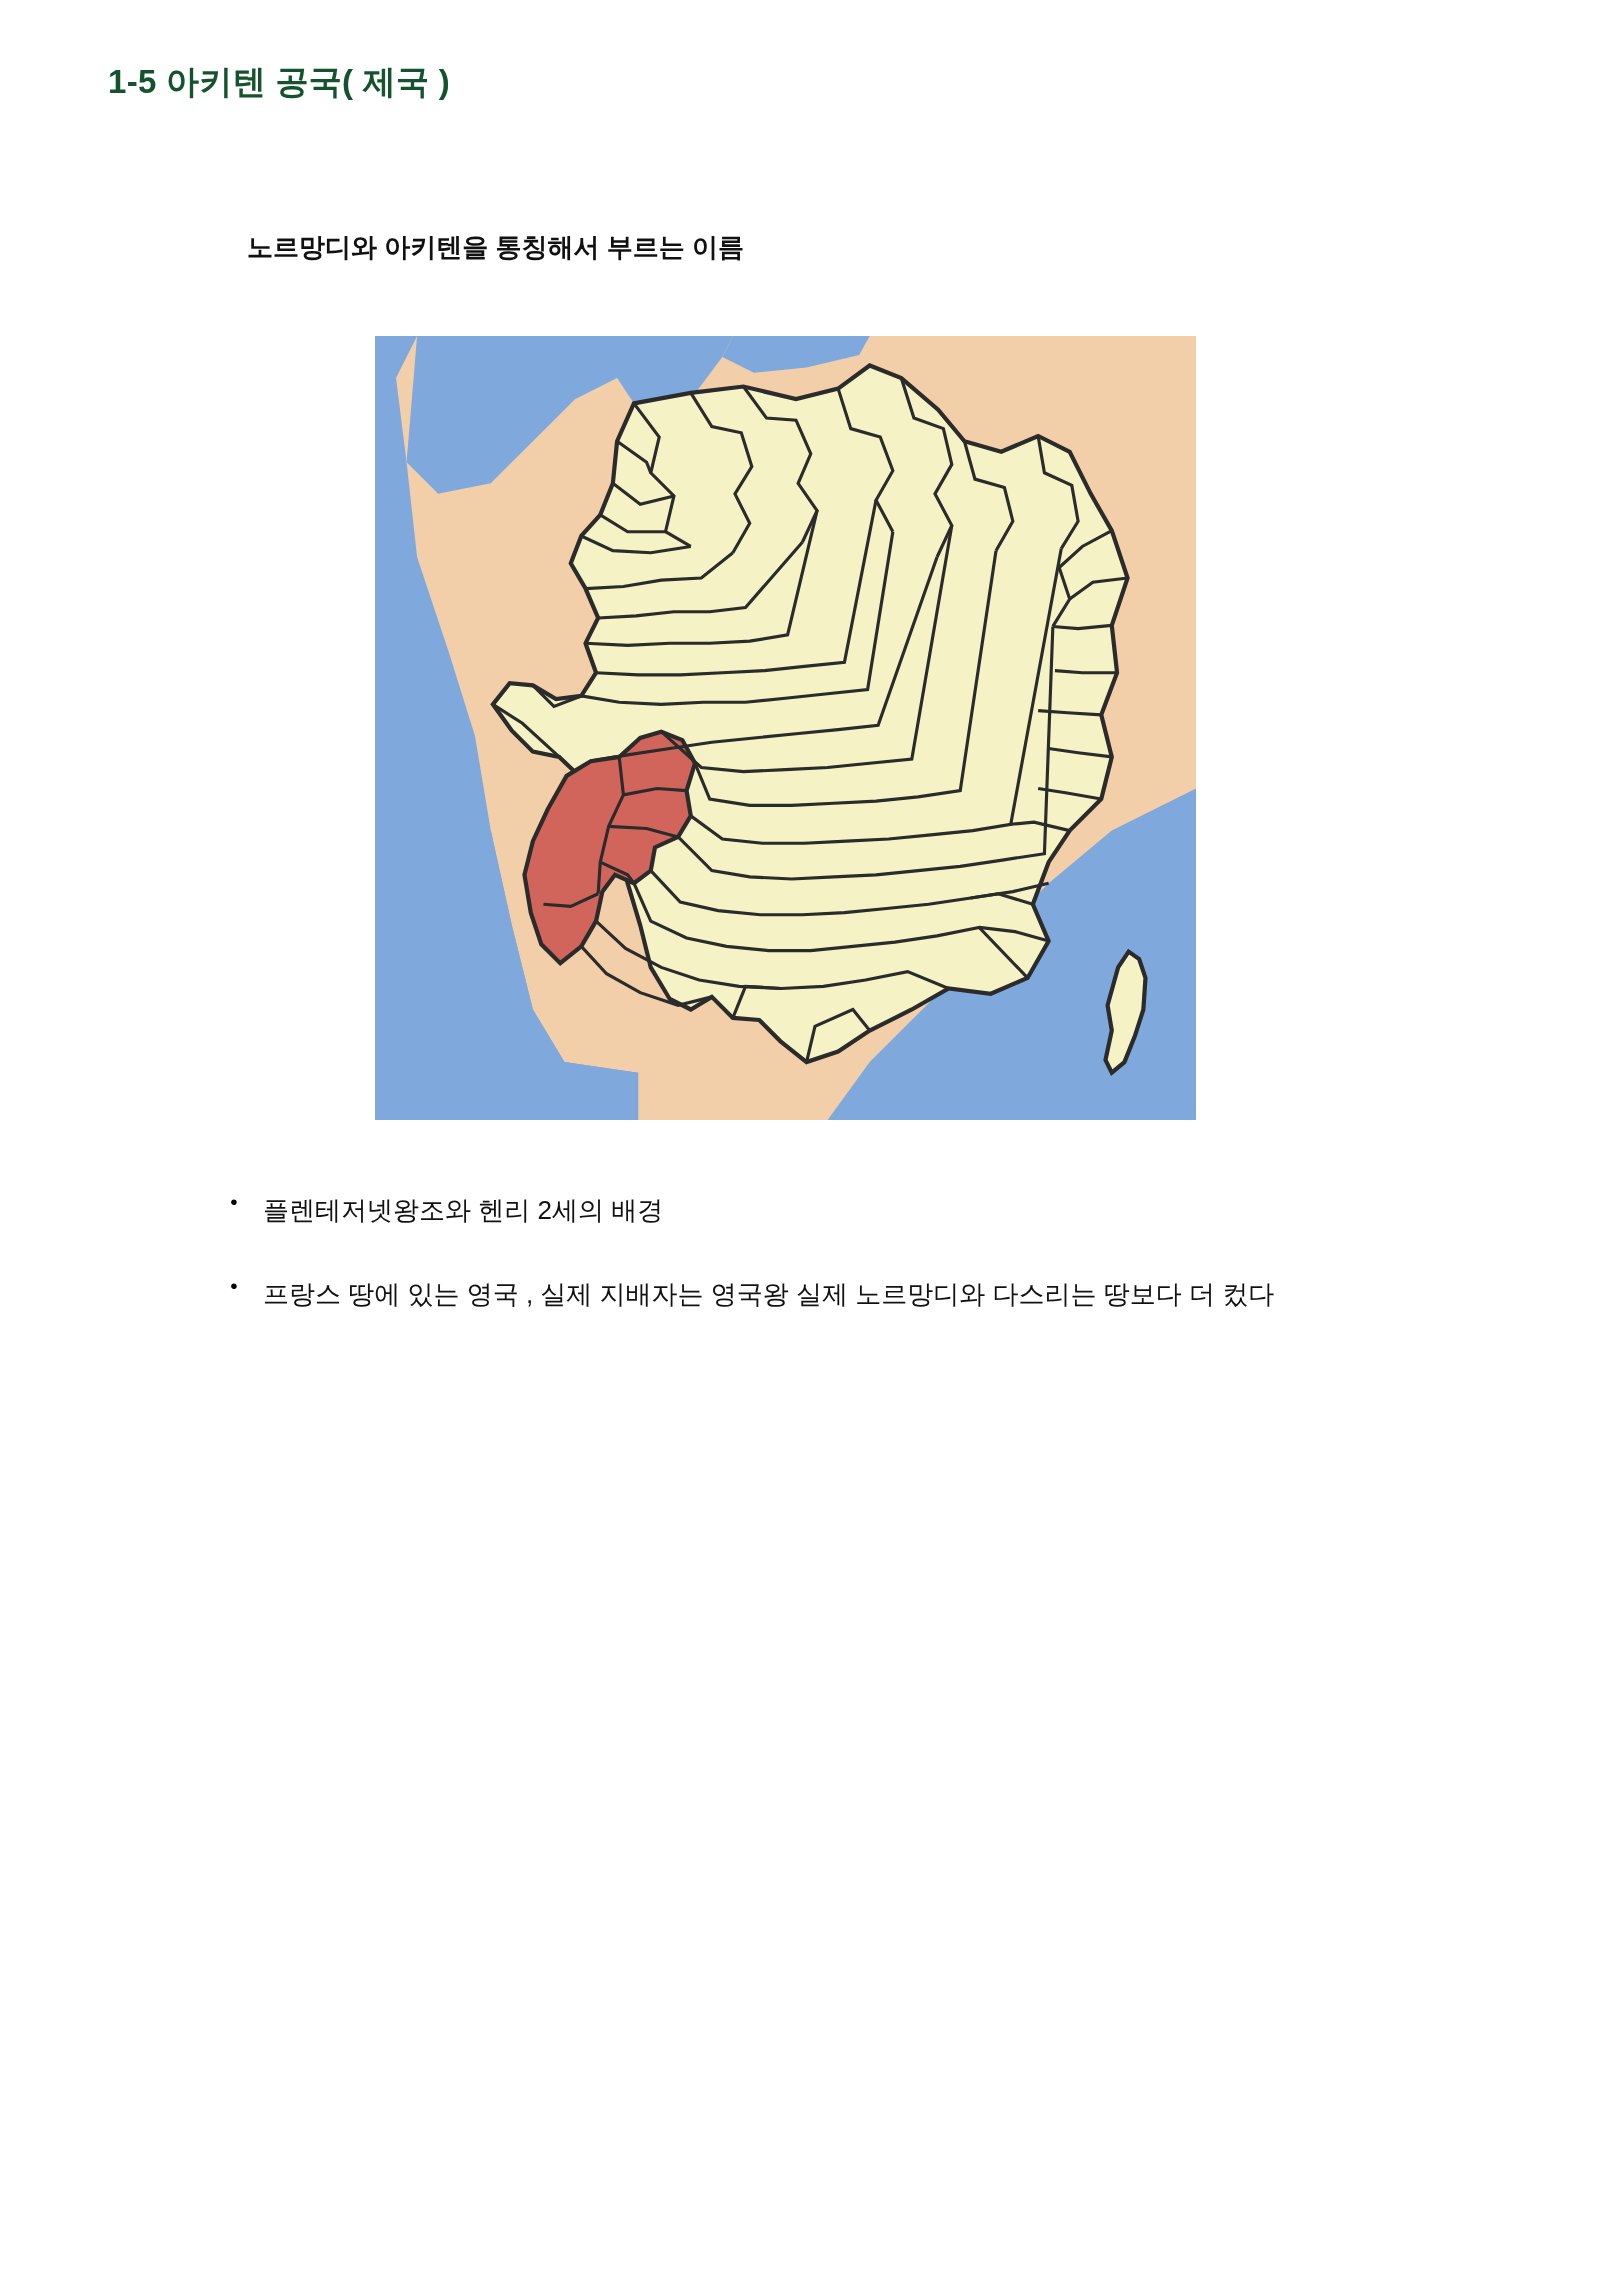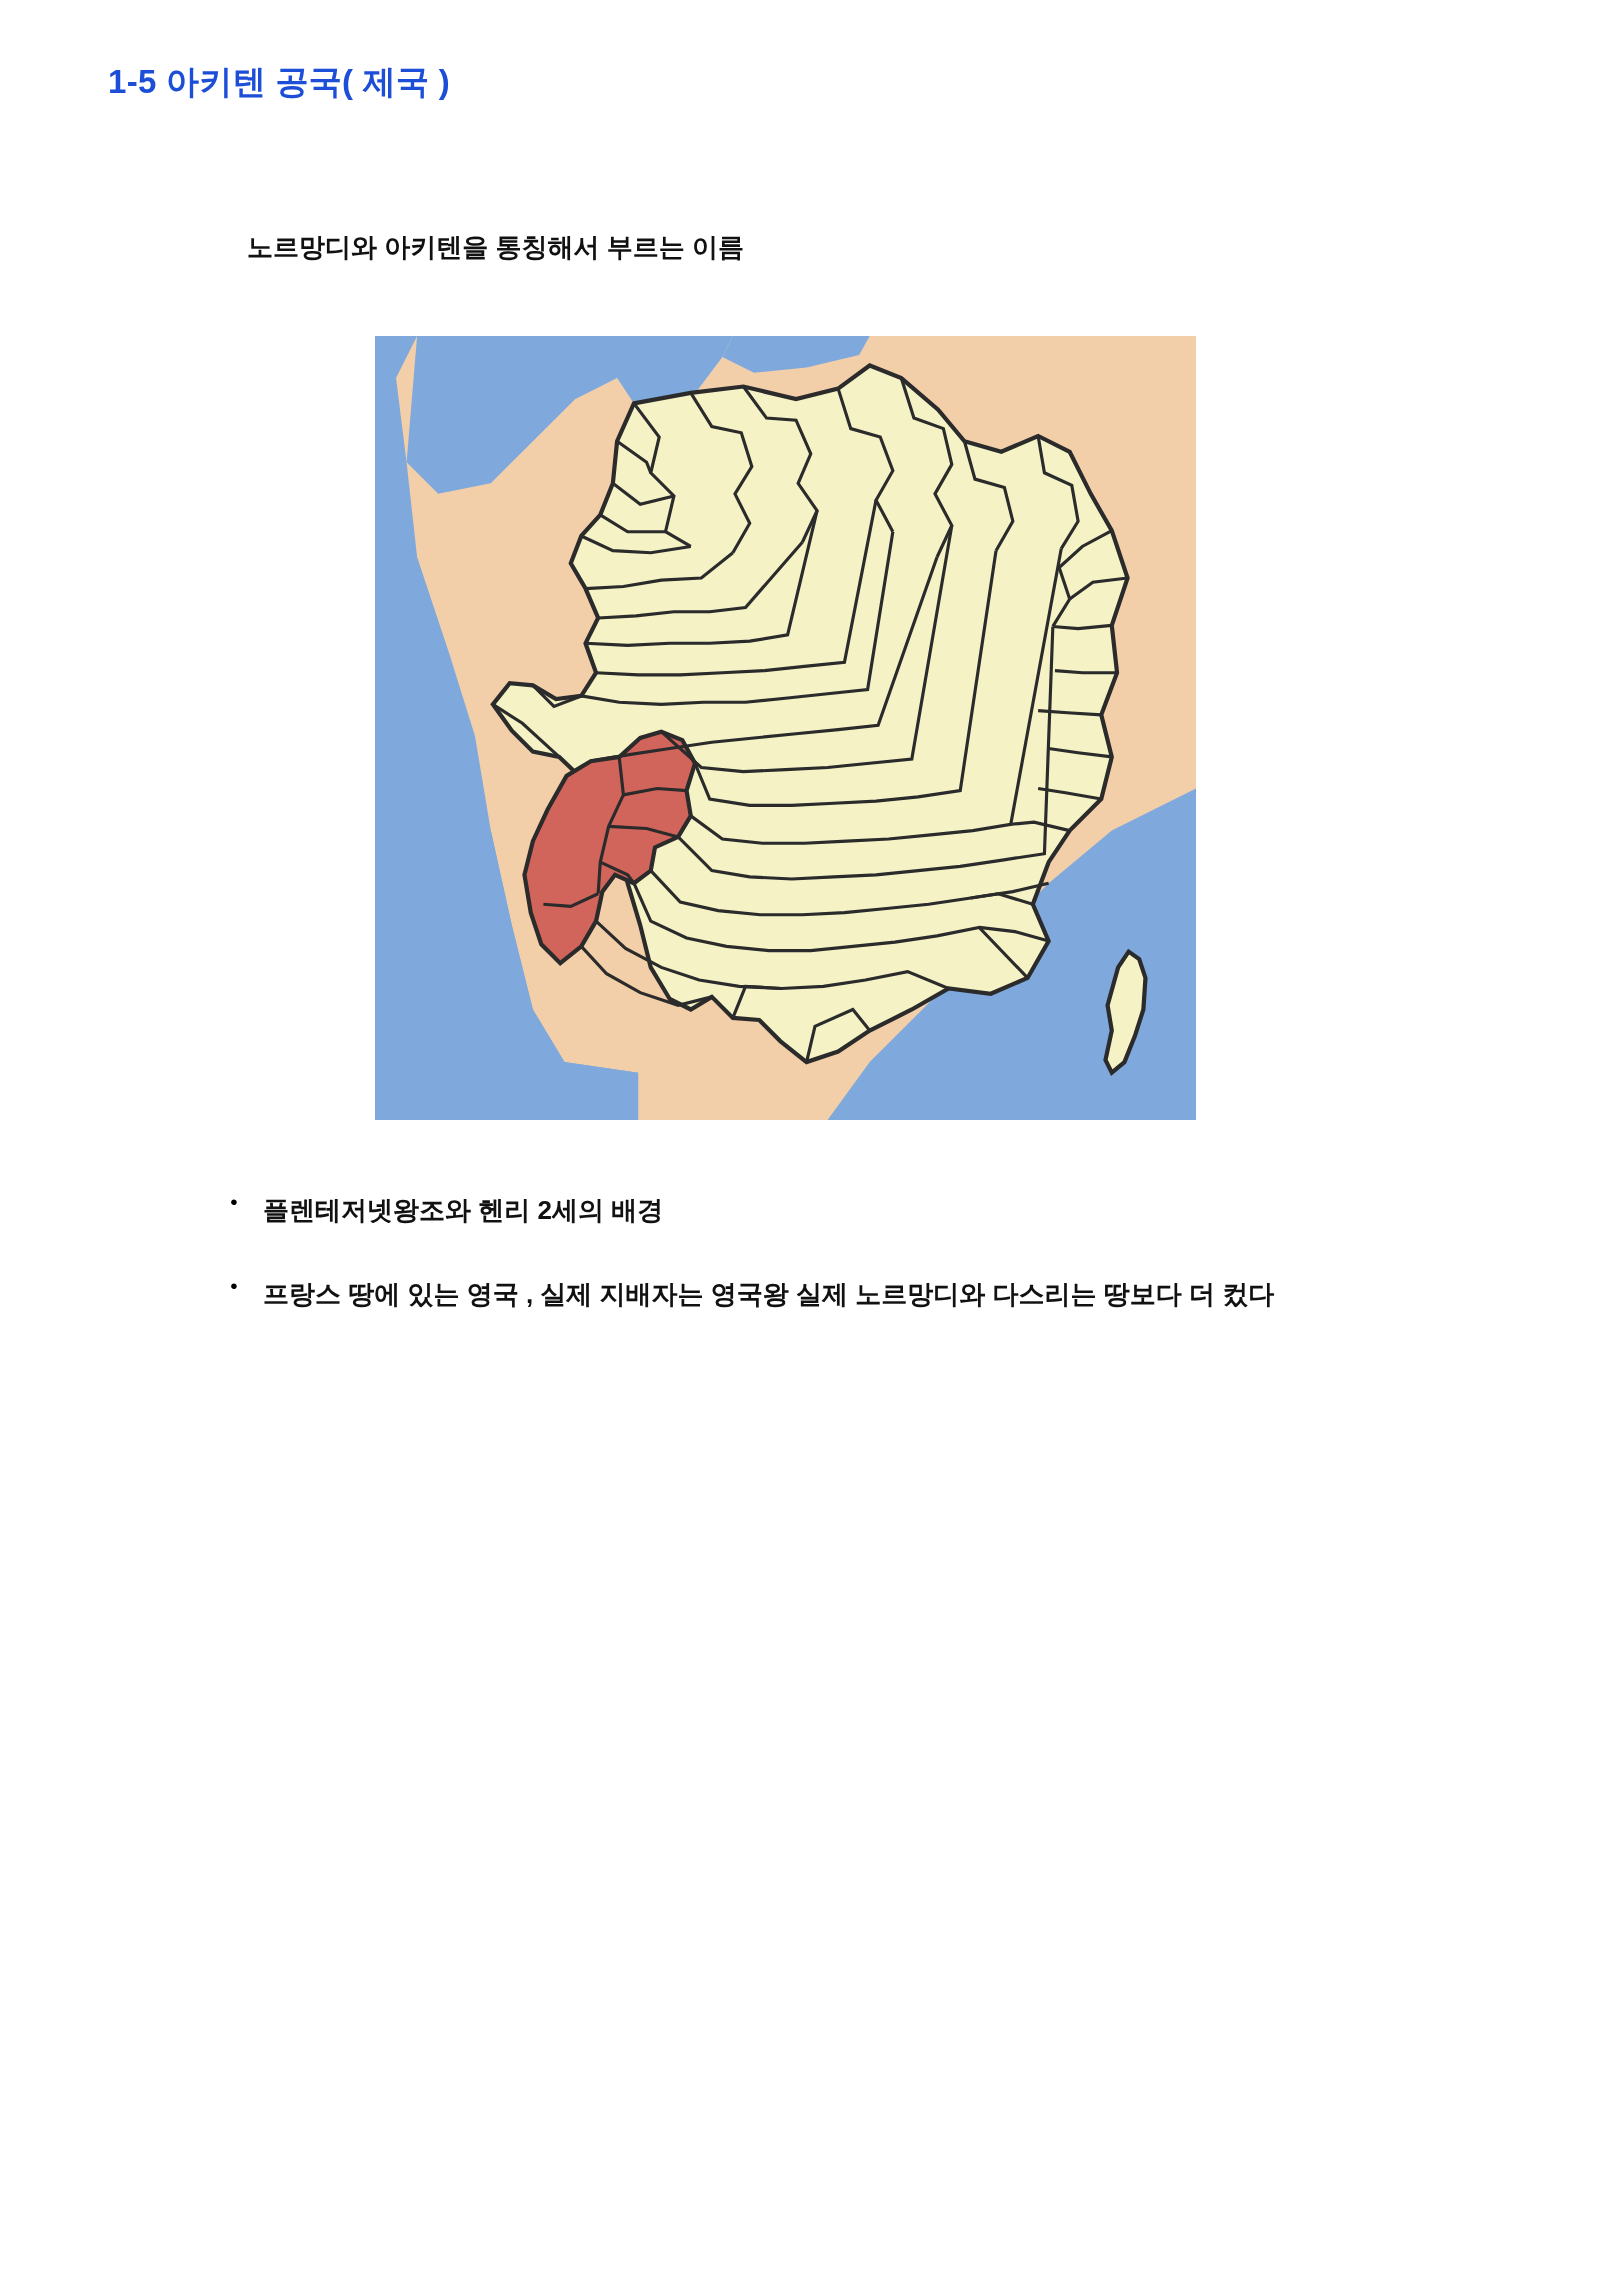--- a/index.html
+++ b/index.html
@@ -23,21 +23,21 @@
     box-sizing: border-box;
     padding: 0;
   }
 
   .doc-title {
     position: absolute;
     left: 108px;
     top: 60px;
     font-size: 33px;
     font-weight: bold;
-    color: #1d4ed8;
+    color: #14532d;
     letter-spacing: 0.3px;
     white-space: nowrap;
   }
 
   .lead-text {
     position: absolute;
     left: 247px;
     top: 230px;
     font-size: 26px;
     font-weight: bold;
@@ -81,21 +81,21 @@
   .bullet-mark {
     width: 58px;
     flex: 0 0 58px;
     font-size: 21px;
     line-height: 36px;
     text-align: center;
     color: #000;
   }
   .bullet-text {
     font-size: 26px;
-    font-weight: bold;
+    font-weight: normal;
     line-height: 53px;
     color: #111111;
     max-width: 1189px;
   }
 </style>
 </head>
 <body>
 
 <div class="page">
 

